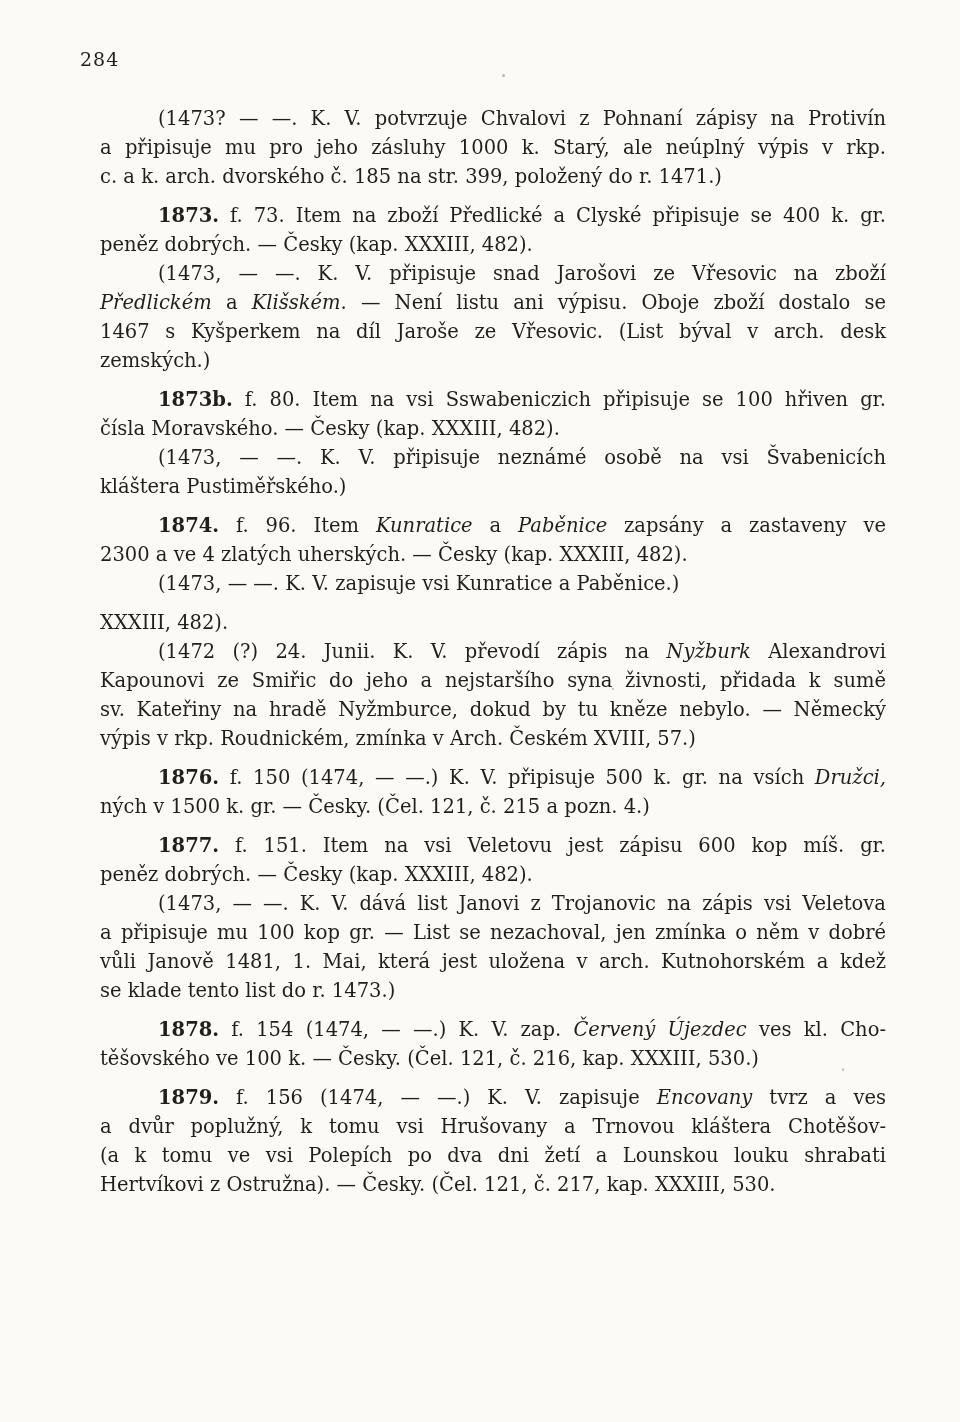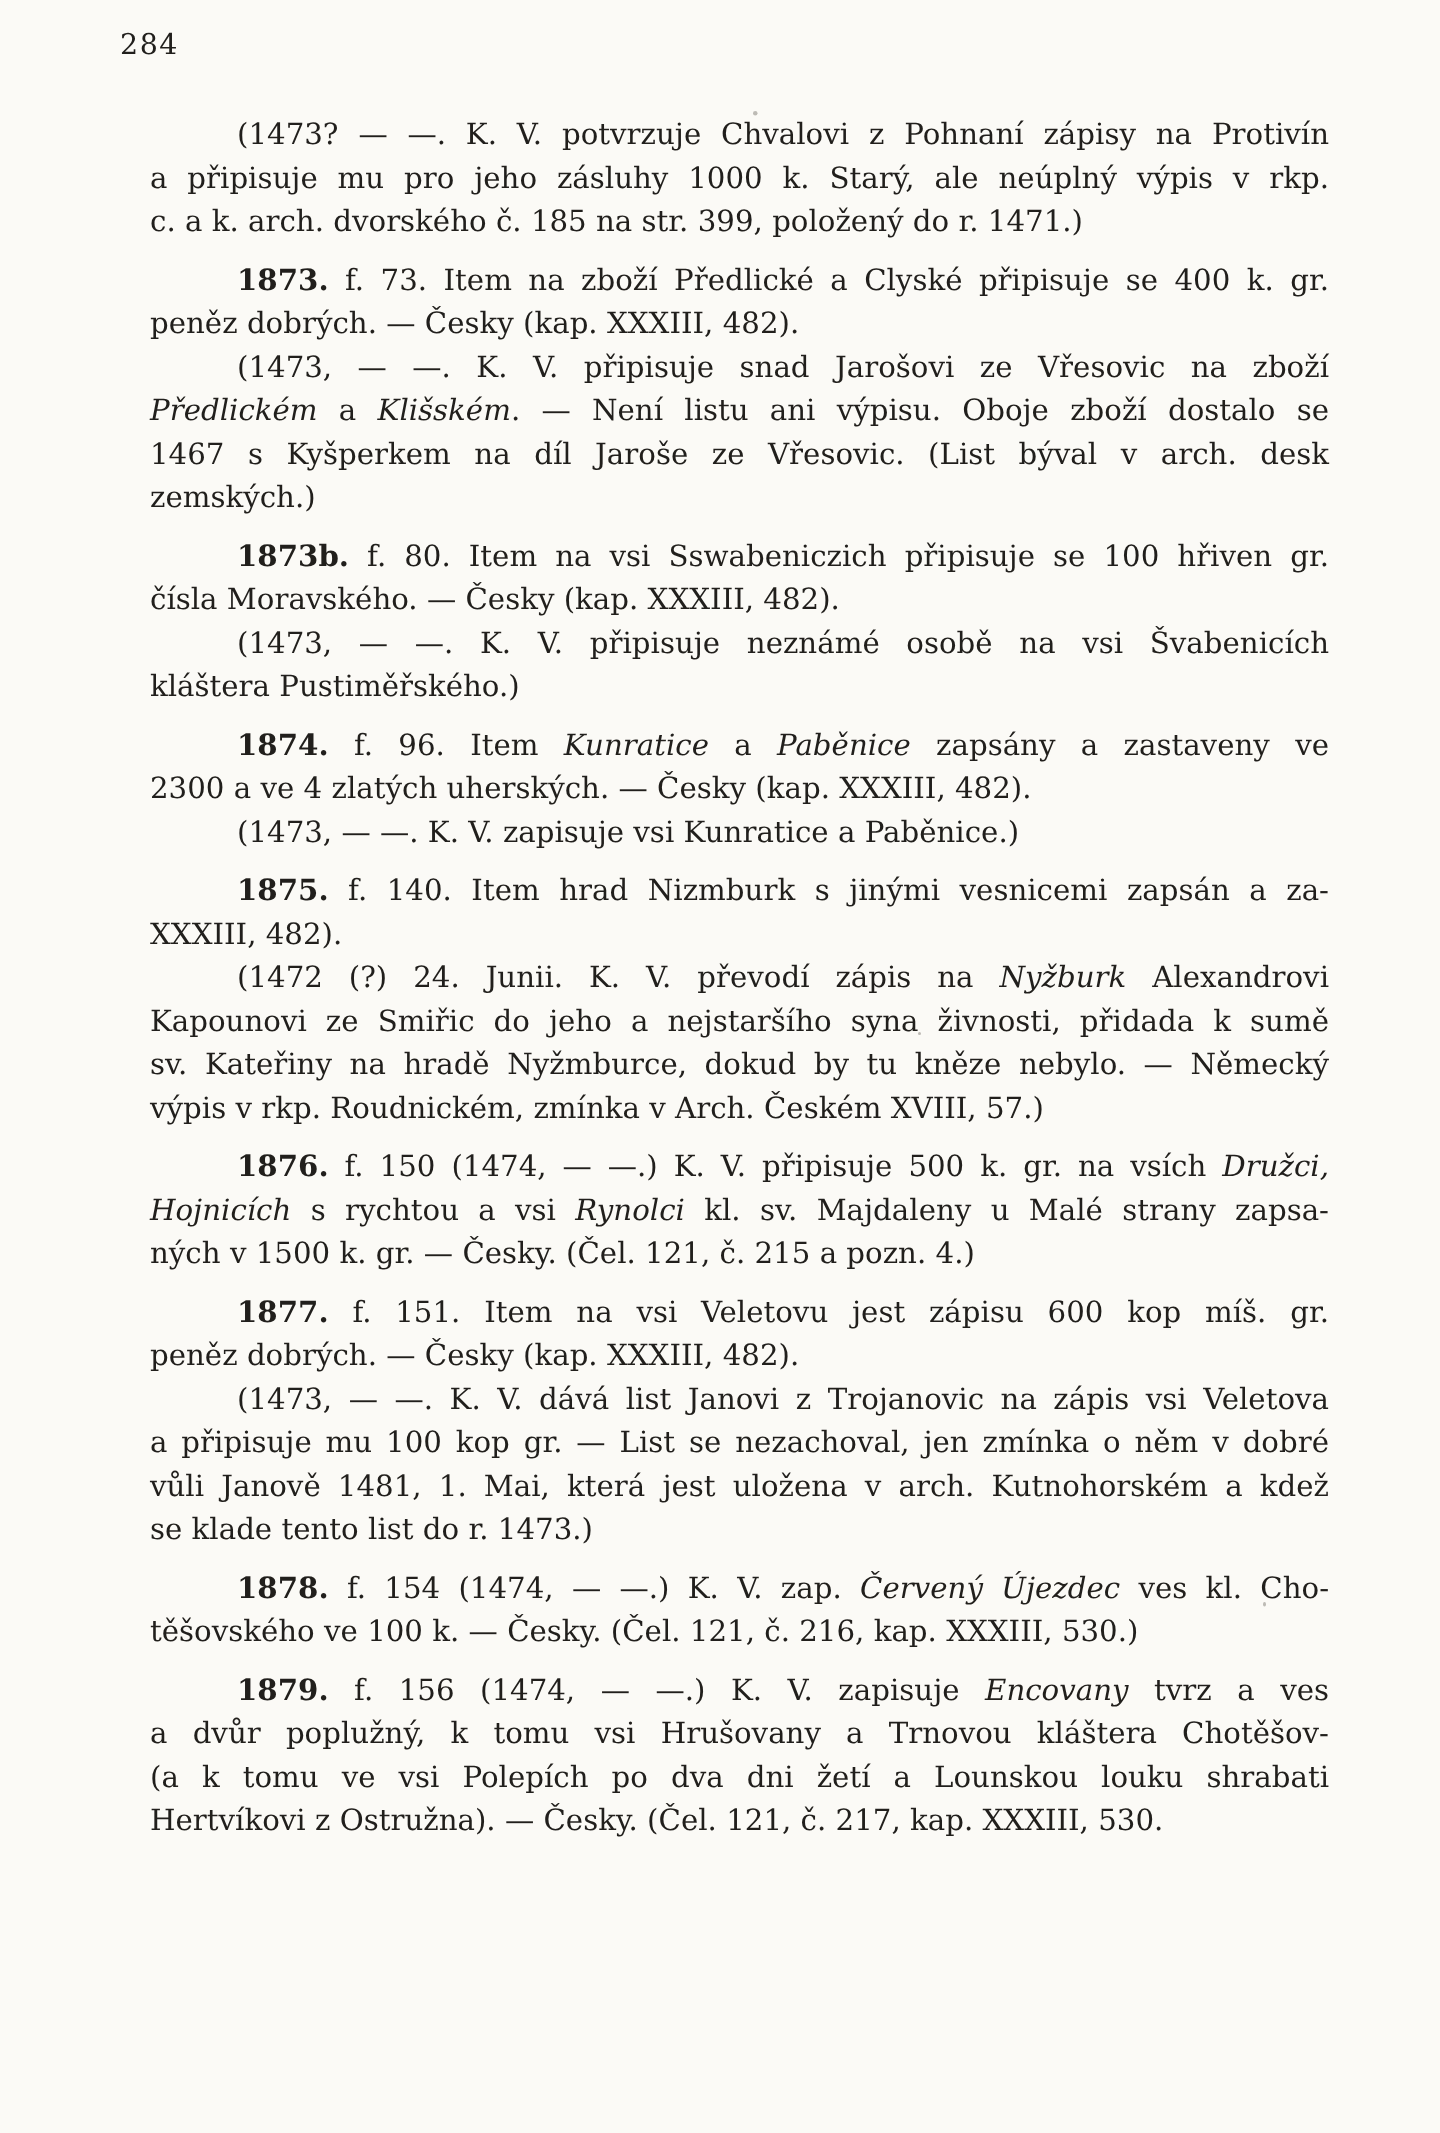--- a/index.html
+++ b/index.html
@@ -8,21 +8,21 @@
   }
   html,body{margin:0;padding:0;}
   body{
     width:960px;height:1422px;
     background:var(--paper);
     color:var(--ink);
     font-family:"DejaVu Serif", serif;
     position:relative;
     overflow:hidden;
   }
-  .page{padding:19px 74px 0 80px;}
+  .page{padding:48px 74px 0 80px;}
   .page-number{
     font-size:19px;
     letter-spacing:1px;
     display:inline-block;
   }
   .text-block{
     margin-top:34px;
     font-size:19.5px;
     line-height:29px;
   }
@@ -76,30 +76,28 @@
         <div class="line last"><span class="">čísla Moravského. — Česky (kap. XXXIII, 482).</span></div>
         <div class="line indent"><span class="">(1473, — —. K. V. připisuje neznámé osobě na vsi Švabenicích</span></div>
         <div class="line last"><span class="">kláštera Pustiměřského.)</span></div>
       </div>
       <div class="entry">
         <div class="line indent"><span class="b">1874.</span><span class=""> f. 96. Item </span><span class=" i">Kunratice</span><span class=""> a </span><span class=" i">Paběnice</span><span class=""> zapsány a zastaveny ve</span></div>
         <div class="line last"><span class="">2300 a ve 4 zlatých uherských. — Česky (kap. XXXIII, 482).</span></div>
         <div class="line indent last"><span class="">(1473, — —. K. V. zapisuje vsi Kunratice a Paběnice.)</span></div>
       </div>
       <div class="entry">
-        <div class="line indent"><span class="b">1875.</span><span class=""> f. 140. Item hrad Nizmburk s jinými vesnicemi zapsán a za-</span></div>
         <div class="line last"><span class="">XXXIII, 482).</span></div>
         <div class="line indent"><span class="">(1472 (?) 24. Junii. K. V. převodí zápis na </span><span class=" i">Nyžburk</span><span class=""> Alexandrovi</span></div>
         <div class="line"><span class="">Kapounovi ze Smiřic do jeho a nejstaršího syna živnosti, přidada k sumě</span></div>
         <div class="line"><span class="">sv. Kateřiny na hradě Nyžmburce, dokud by tu kněze nebylo. — Německý</span></div>
         <div class="line last"><span class="">výpis v rkp. Roudnickém, zmínka v Arch. Českém XVIII, 57.)</span></div>
       </div>
       <div class="entry">
         <div class="line indent"><span class="b">1876.</span><span class=""> f. 150 (1474, — —.) K. V. připisuje 500 k. gr. na vsích </span><span class=" i">Družci,</span></div>
-        <div class="line"><span class=" i">Hojnicích</span><span class=""> s rychtou a vsi </span><span class=" i">Rynolci</span><span class=""> kl. sv. Majdaleny u Malé strany zapsa-</span></div>
         <div class="line last"><span class="">ných v 1500 k. gr. — Česky. (Čel. 121, č. 215 a pozn. 4.)</span></div>
       </div>
       <div class="entry">
         <div class="line indent"><span class="b">1877.</span><span class=""> f. 151. Item na vsi Veletovu jest zápisu 600 kop míš. gr.</span></div>
         <div class="line last"><span class="">peněz dobrých. — Česky (kap. XXXIII, 482).</span></div>
         <div class="line indent"><span class="">(1473, — —. K. V. dává list Janovi z Trojanovic na zápis vsi Veletova</span></div>
         <div class="line"><span class="">a připisuje mu 100 kop gr. — List se nezachoval, jen zmínka o něm v dobré</span></div>
         <div class="line"><span class="">vůli Janově 1481, 1. Mai, která jest uložena v arch. Kutnohorském a kdež</span></div>
         <div class="line last"><span class="">se klade tento list do r. 1473.)</span></div>
       </div>

